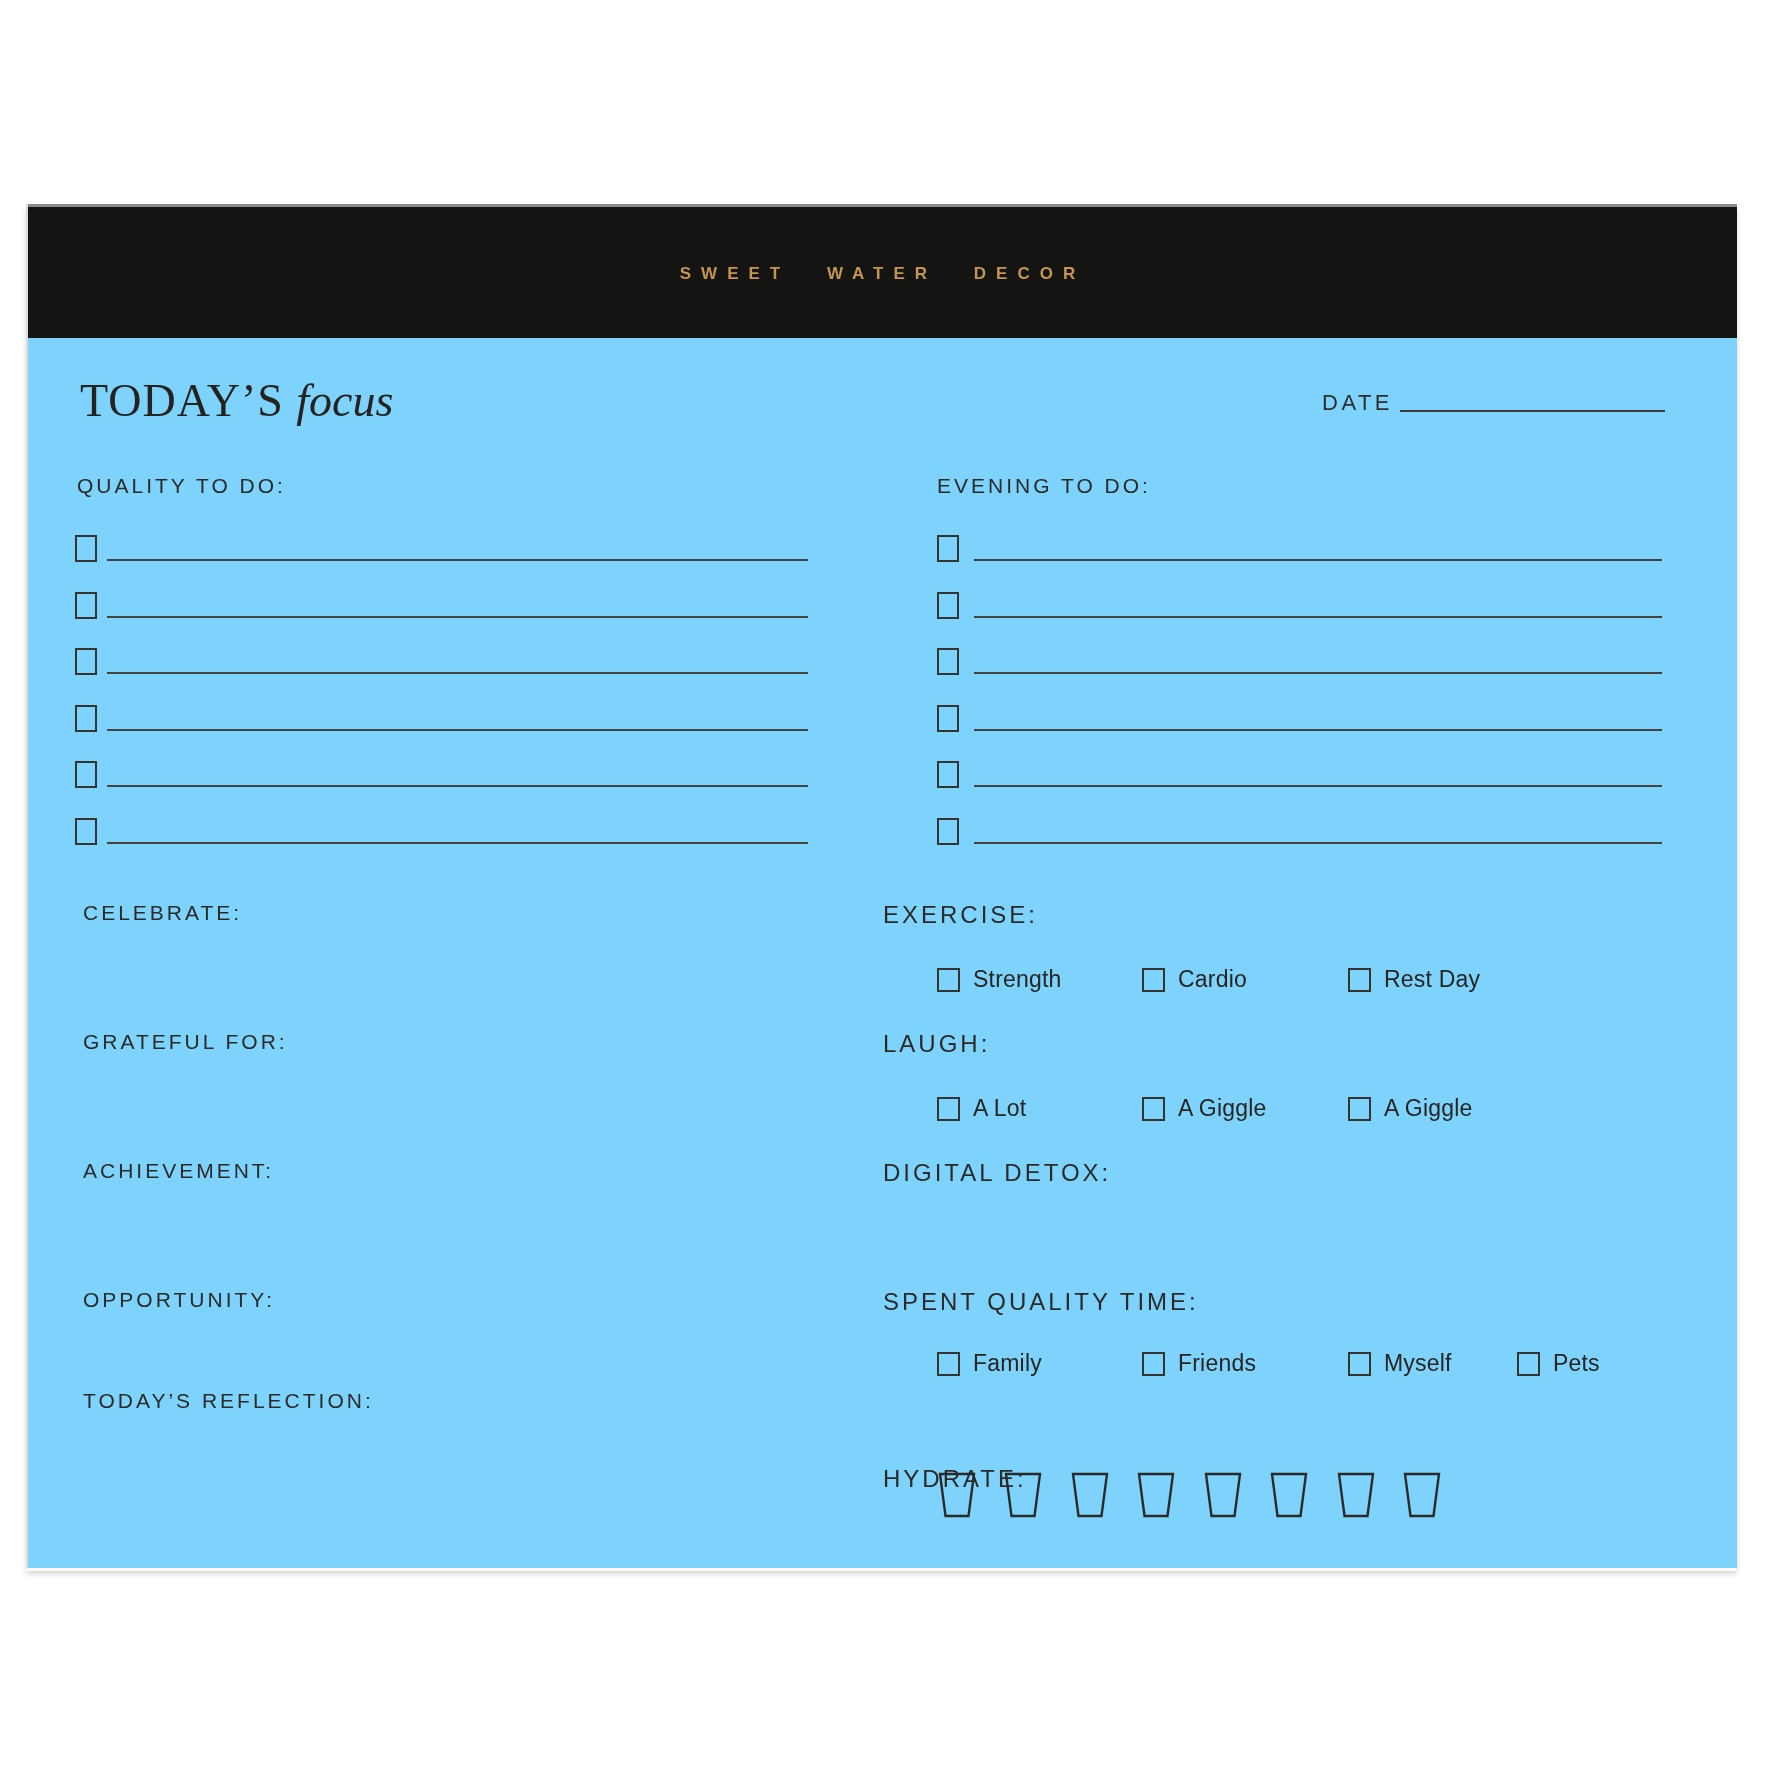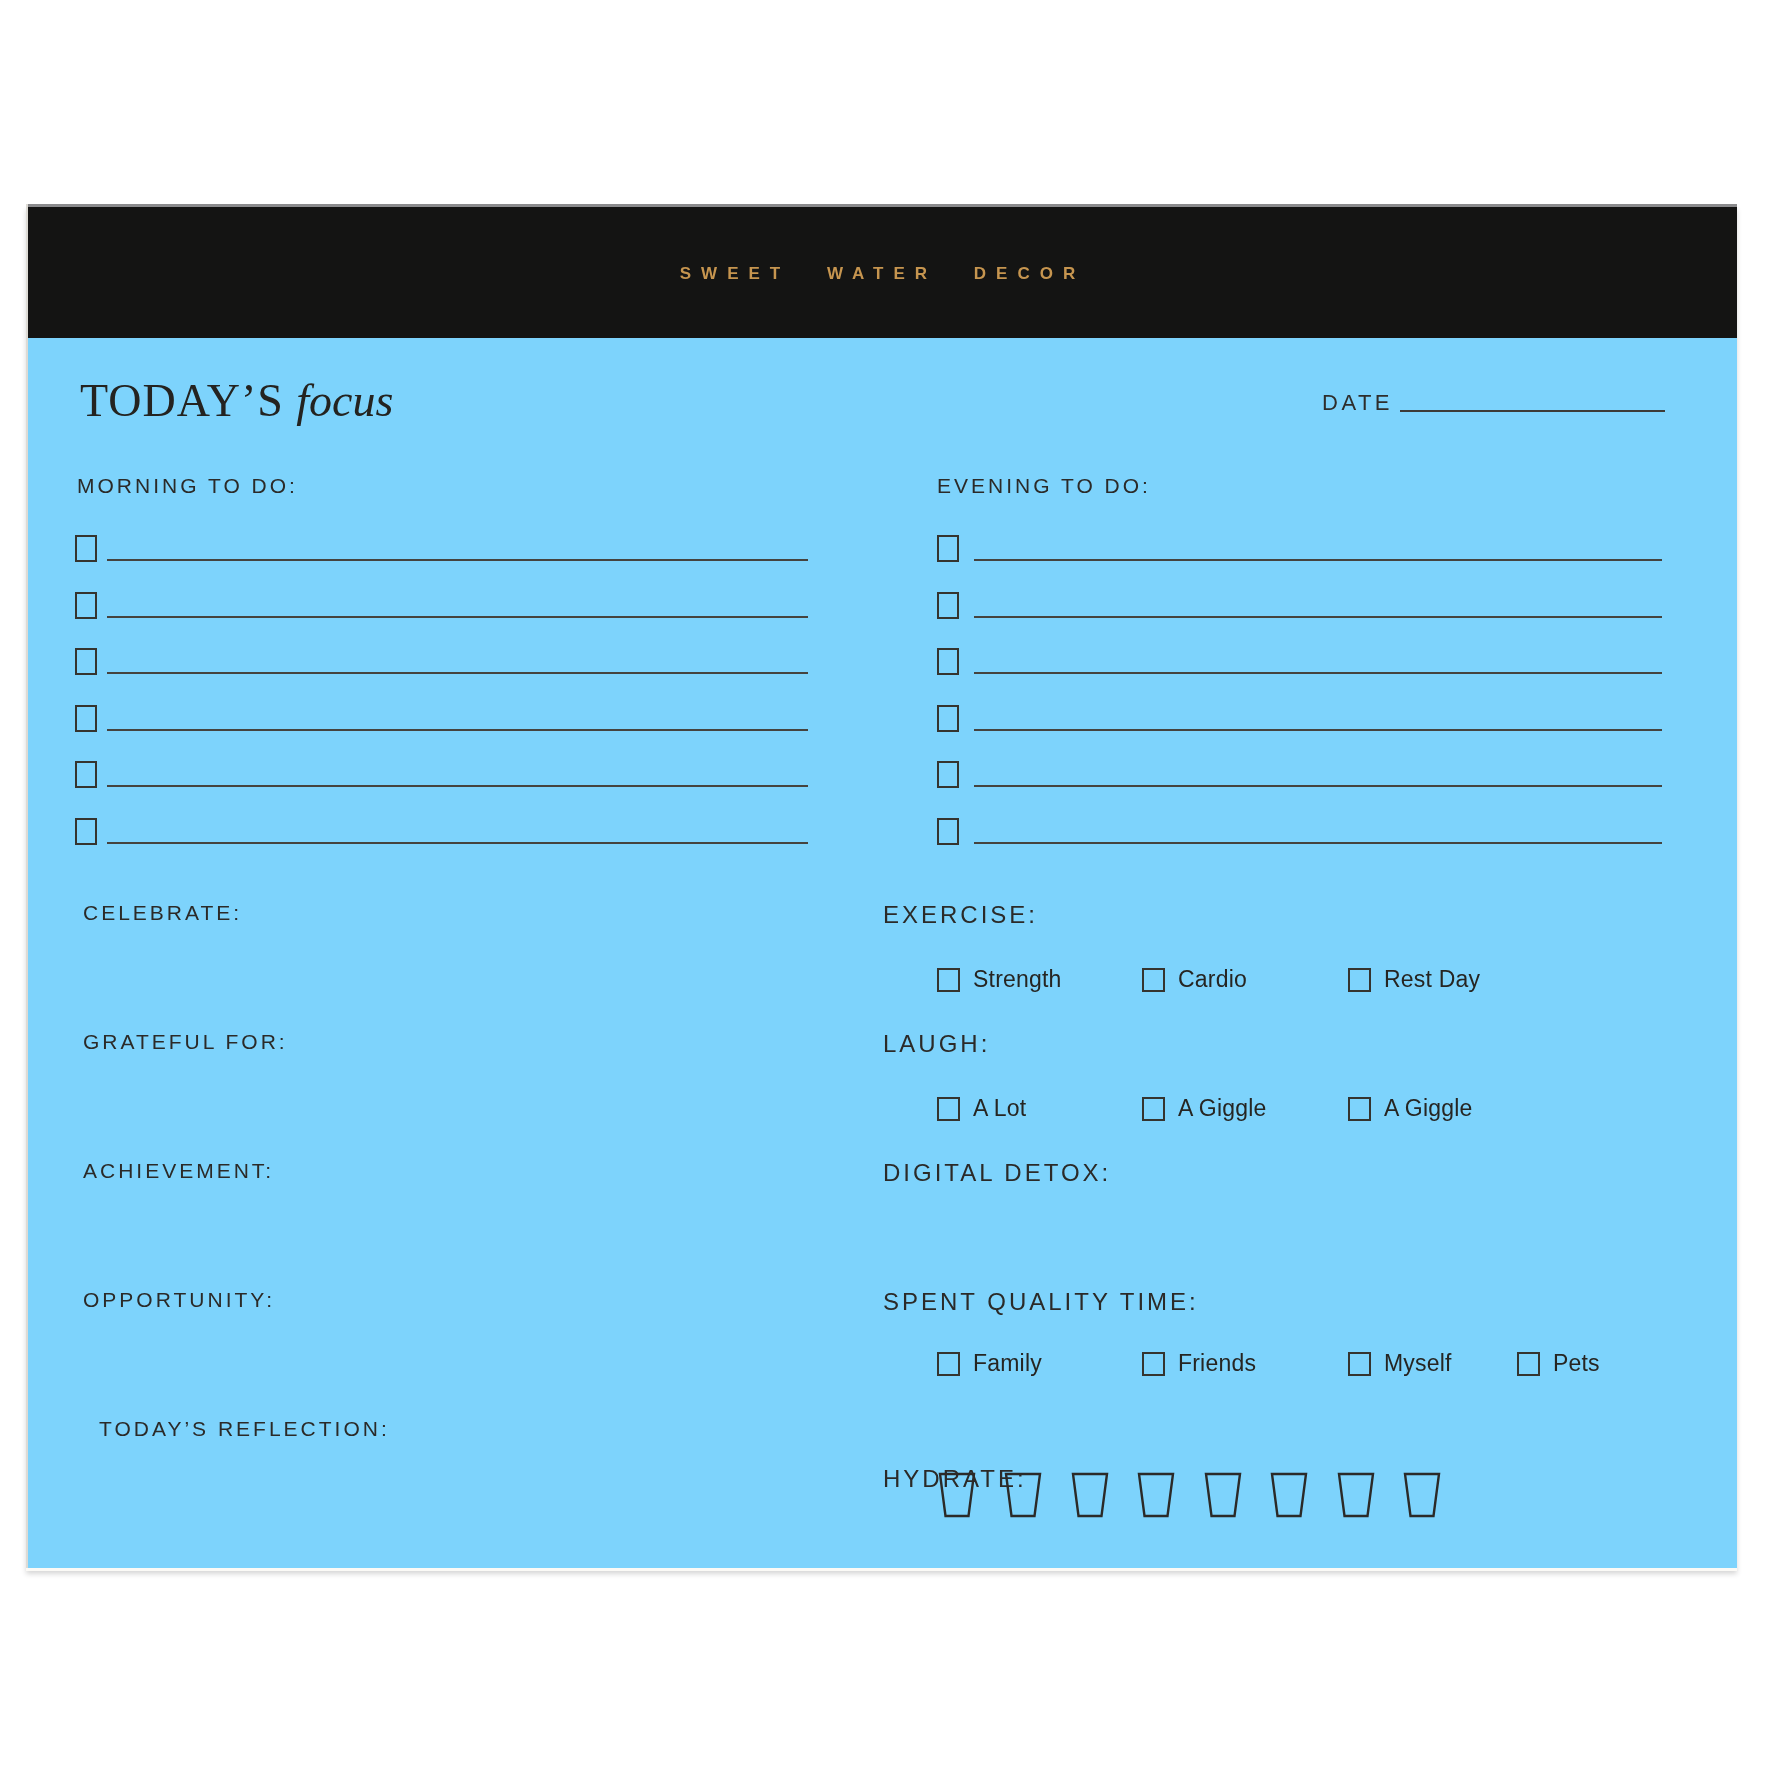--- a/index.html
+++ b/index.html
@@ -76,21 +76,21 @@
     <div class="brand">SWEET WATER DECOR</div>
   </div>
 
   <div class="title"><span>TODAY’S</span>&nbsp;<span class="accent">focus</span></div>
 
   <div class="date-wrap">
     <span class="date-label">DATE</span>
   </div>
   <div class="date-line"></div>
 
-  <div class="col-header morning">MORNING TO DO:</div>
+  <div class="col-header morning">QUALITY TO DO:</div>
   <div class="col-header evening">EVENING TO DO:</div>
 
   <div class="todo-list morning">
 
       <div class="todo-row" style="top: 0px;">
         <div class="todo-checkbox"></div>
         <div class="todo-line"></div>
       </div>
 
       <div class="todo-row" style="top: 56.6px;">
@@ -149,21 +149,21 @@
       <div class="todo-row" style="top: 283px;">
         <div class="todo-checkbox"></div>
         <div class="todo-line"></div>
       </div>
     </div>
 
   <div class="prompt" style="top:697px;">CELEBRATE:</div>
   <div class="prompt" style="top:826px;">GRATEFUL FOR:</div>
   <div class="prompt" style="top:955px;">ACHIEVEMENT:</div>
   <div class="prompt" style="top:1084px;">OPPORTUNITY:</div>
-  <div class="prompt" style="top:1213px;margin-left:16px;">TODAY’S REFLECTION:</div>
+  <div class="prompt" style="top:1185px;">TODAY’S REFLECTION:</div>
 
   <div class="check-header" style="top:697px;">EXERCISE:</div>
   <div class="opt-row" style="top:762px;padding-left:23px;">
     <div class="opt c1">
       <div class="opt-cb"></div>
       <span class="opt-label">Strength</span>
     </div>
     <div class="opt c2">
       <div class="opt-cb"></div>
       <span class="opt-label">Cardio</span>

